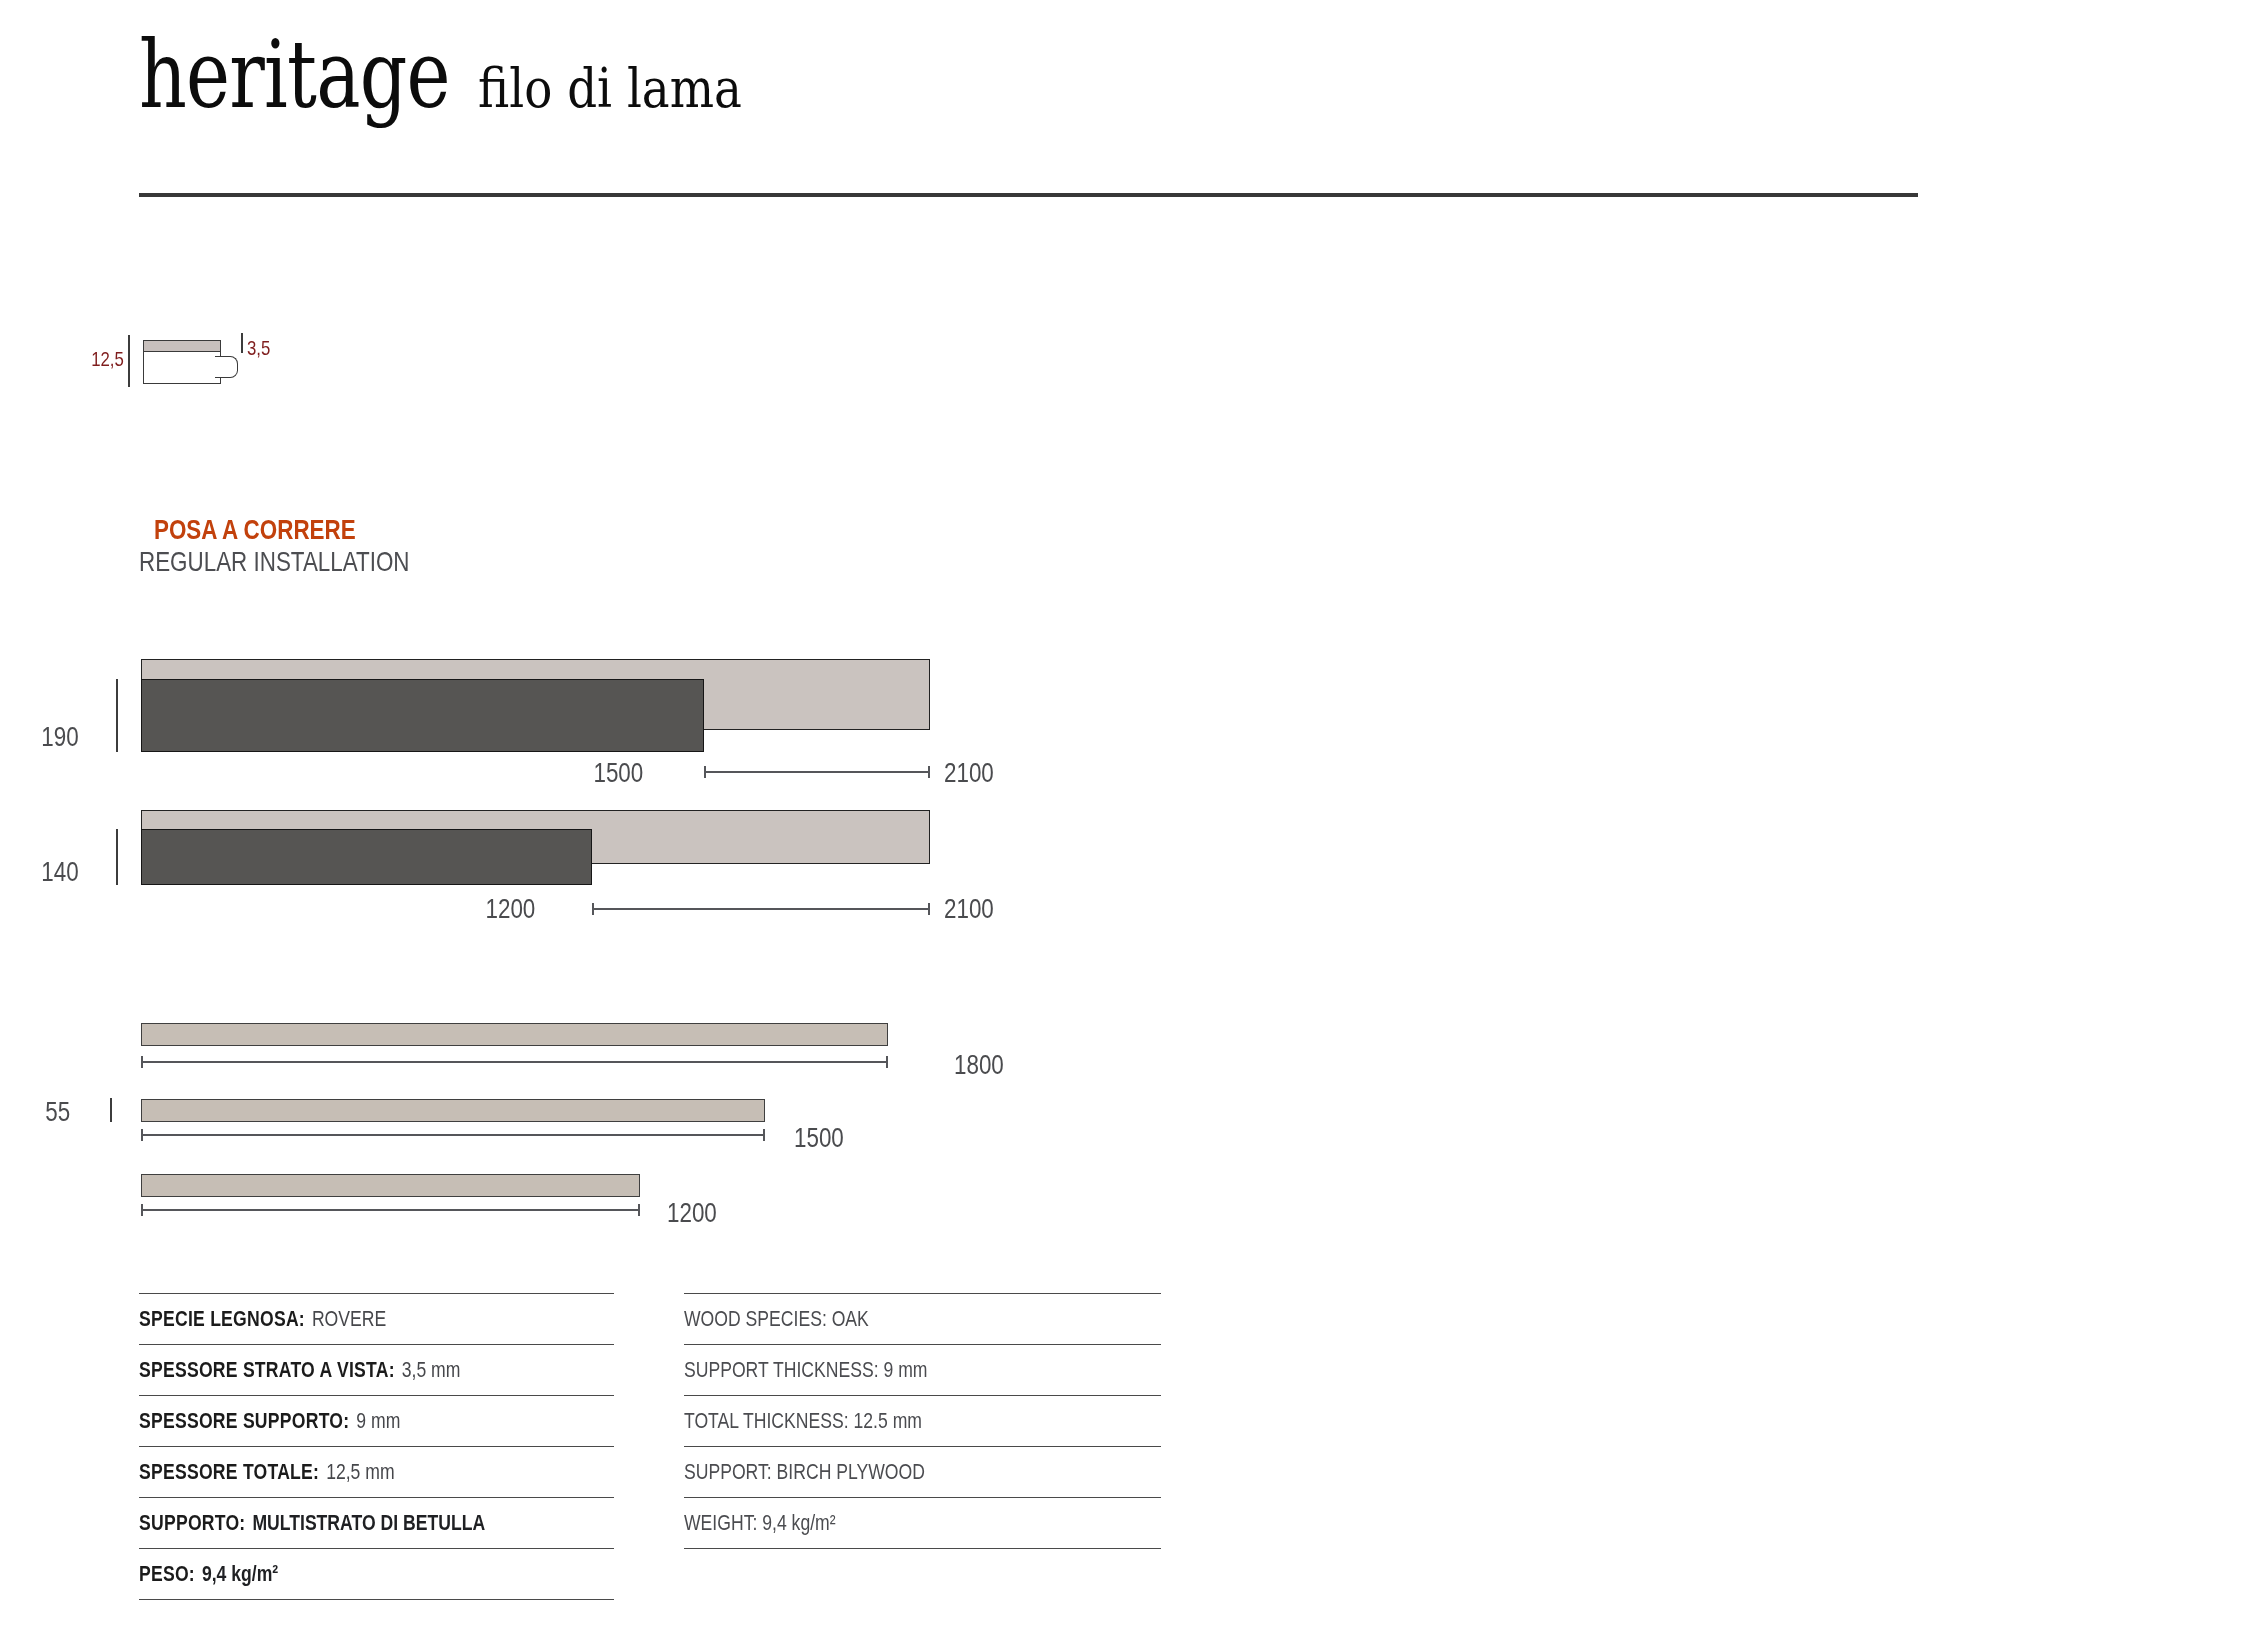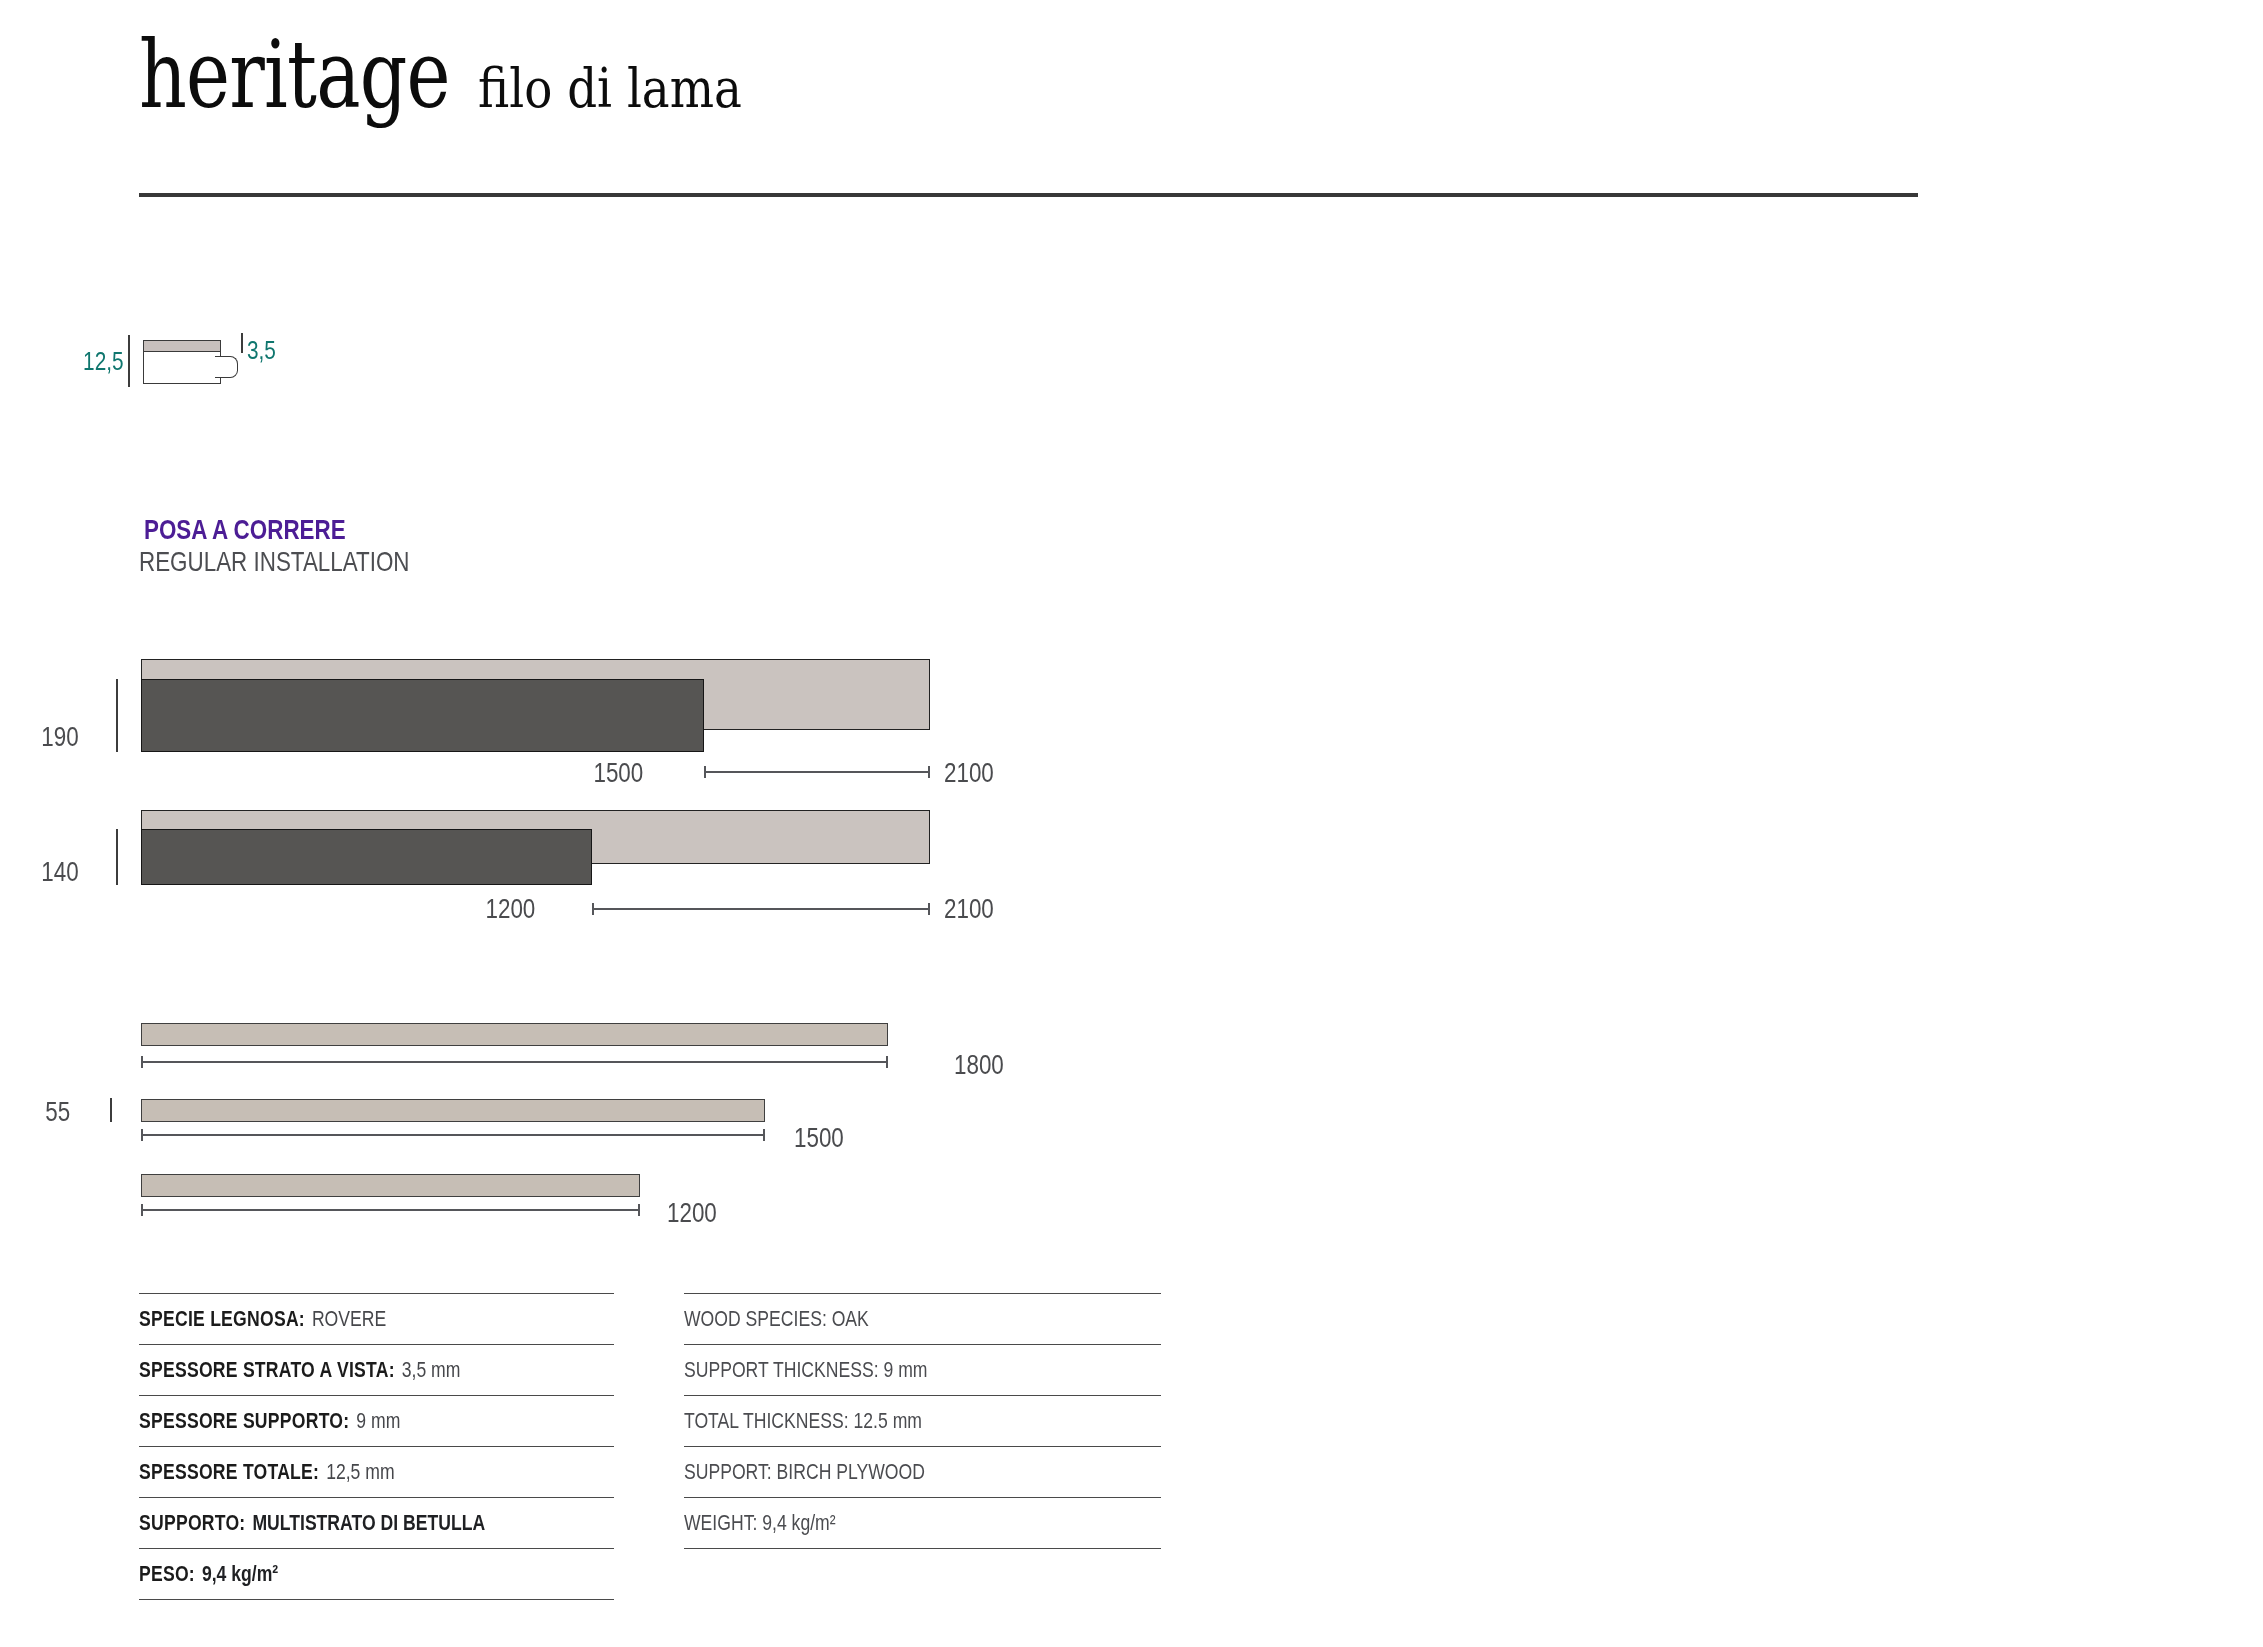--- a/index.html
+++ b/index.html
@@ -27,26 +27,26 @@
   
   .p-rect { position:absolute; left:143px; top:340px; width:78px; height:44px;
             border:1.9px solid #3a3a3a; background:#ffffff; box-sizing:border-box; z-index:1; }
   .p-strip { position:absolute; left:0; top:0; right:0; height:9.7px;
              background:#c8c0bd; border-bottom:1.9px solid #3a3a3a; }
   .p-tab { position:absolute; left:215px; top:356px; width:23px; height:22px; background:#ffffff;
            border:1.9px solid #3a3a3a; border-left:none; border-radius:0 7.7px 7.7px 0;
            box-sizing:border-box; z-index:2; }
   .p-vline { position:absolute; left:128px; top:335px; width:1.9px; height:52px; background:#3c3c3c; }
   .p-tick  { position:absolute; left:241px; top:333px; width:1.9px; height:20px; background:#3c3c3c; }
-  .p-num { position:absolute; font-size:26px; line-height:1; color:#0f766e; }
+  .p-num { position:absolute; font-size:21px; line-height:1; color:#7f1d1d; }
   .p-num.r { text-align:right; }
 
   
-  .inst-it { position:absolute; left:144px; top:516px; font-size:28px; line-height:1;
-             font-weight:bold; color:#4c1d95; }
+  .inst-it { position:absolute; left:154px; top:516px; font-size:28px; line-height:1;
+             font-weight:bold; color:#c2410c; }
   .inst-en { position:absolute; left:139px; top:548px; font-size:28px; line-height:1;
              font-weight:400; color:#4c4d51; }
 
   
   .bar-light { position:absolute; background:#cac3bf; border:1.9px solid #222222; box-sizing:border-box; }
   .bar-dark  { position:absolute; background:#565553; border:1.9px solid #161616; box-sizing:border-box; z-index:2; }
   .bar-thin  { position:absolute; background:#c6beb5; border:1.9px solid #3f3f3f; box-sizing:border-box; }
   .mline { position:absolute; width:1.9px; background:#3c3c3c; }
   .dimline { position:absolute; height:1.9px; background:#55565a; }
   .dimline::before, .dimline::after { content:""; position:absolute; width:1.9px; height:11.6px; top:-4.8px; background:#55565a; }

